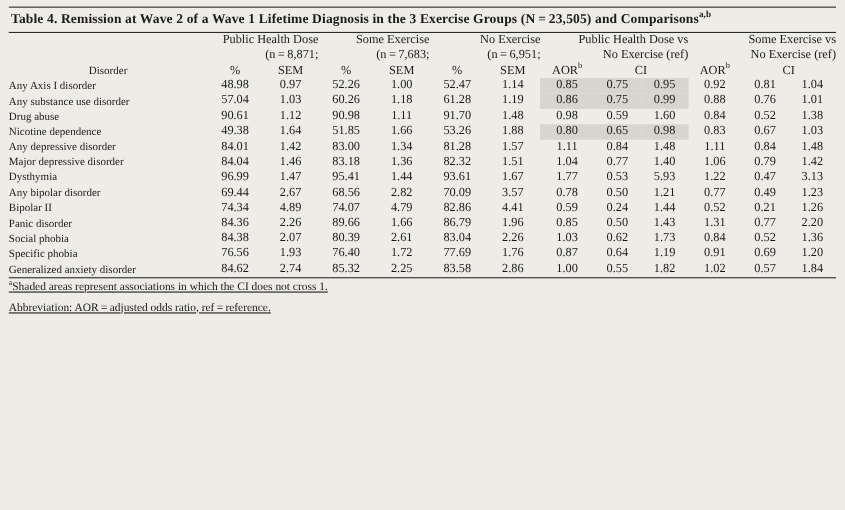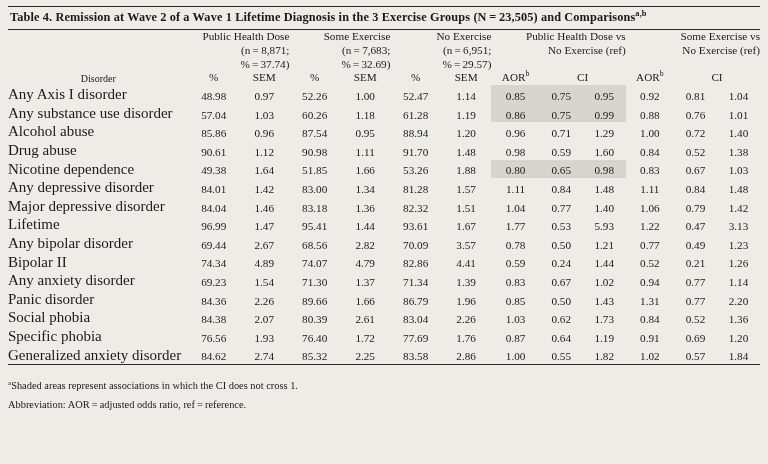--- a/index.html
+++ b/index.html
@@ -68,31 +68,32 @@
     padding-bottom: 1px;
   }
   td.num {
     text-align: center;
     font-size: 11.2px;
     padding: 0.55px 0;
     white-space: nowrap;
   }
   td.lbl {
     text-align: left;
-    font-size: 15px;
+    font-size: 10px;
     padding: 0.55px 0 0.55px 1px;
     white-space: nowrap;
   }
   .ind1 { padding-left: 11px; }
   .shade { background: #d8d5cf; }
   sup { font-size: 0.68em; vertical-align: super; line-height: 0; }
   .footnotes {
     font-size: 10.4px;
     line-height: 1.30;
-    margin-top: 14px;
+    margin-top: 2px;
+    text-decoration: underline;
   }
   .footnotes div { margin-bottom: 0.5px; }
 </style>
 </head>
 <body>
 
 <div class="page">
   <div class="rule-top"></div>
 
   <div class="title"><span>Table 4. Remission at Wave 2 of a Wave 1 Lifetime Diagnosis in the 3 Exercise Groups (N = 23,505) and Comparisons</span><sup>a,b</sup></div>
@@ -126,28 +127,20 @@
       </tr>
       <tr>
         <td></td>
         <td class="grp-head" colspan="2">(n = 8,871;</td>
         <td class="grp-head" colspan="2">(n = 7,683;</td>
         <td class="grp-head" colspan="2">(n = 6,951;</td>
         <td class="grp-head" colspan="3">No Exercise (ref)</td>
         <td class="grp-head" colspan="3">No Exercise (ref)</td>
       </tr>
       <tr>
-        <td></td>
-        <td class="grp-head" colspan="2">% = 37.74)</td>
-        <td class="grp-head" colspan="2">% = 32.69)</td>
-        <td class="grp-head" colspan="2">% = 29.57)</td>
-        <td class="grp-head" colspan="3"></td>
-        <td class="grp-head" colspan="3"></td>
-      </tr>
-      <tr>
         <td class="disorder-hdr">Disorder</td>
         <td class="colhdr">%</td>
         <td class="colhdr">SEM</td>
         <td class="colhdr">%</td>
         <td class="colhdr">SEM</td>
         <td class="colhdr">%</td>
         <td class="colhdr">SEM</td>
         <td class="colhdr"><span>AOR</span><sup>b</sup></td>
         <td class="colhdr" colspan="2">CI</td>
         <td class="colhdr"><span>AOR</span><sup>b</sup></td>
@@ -179,35 +172,20 @@
           <td class="num">61.28</td>
           <td class="num">1.19</td>
           <td class="num shade">0.86</td>
           <td class="num shade">0.75</td>
           <td class="num shade">0.99</td>
           <td class="num">0.88</td>
           <td class="num">0.76</td>
           <td class="num">1.01</td>
         </tr>
         <tr>
-          <td class="lbl ind1">Alcohol abuse</td>
-          <td class="num">85.86</td>
-          <td class="num">0.96</td>
-          <td class="num">87.54</td>
-          <td class="num">0.95</td>
-          <td class="num">88.94</td>
-          <td class="num">1.20</td>
-          <td class="num">0.96</td>
-          <td class="num">0.71</td>
-          <td class="num">1.29</td>
-          <td class="num">1.00</td>
-          <td class="num">0.72</td>
-          <td class="num">1.40</td>
-        </tr>
-        <tr>
           <td class="lbl ind1">Drug abuse</td>
           <td class="num">90.61</td>
           <td class="num">1.12</td>
           <td class="num">90.98</td>
           <td class="num">1.11</td>
           <td class="num">91.70</td>
           <td class="num">1.48</td>
           <td class="num">0.98</td>
           <td class="num">0.59</td>
           <td class="num">1.60</td>
@@ -254,21 +232,21 @@
           <td class="num">82.32</td>
           <td class="num">1.51</td>
           <td class="num">1.04</td>
           <td class="num">0.77</td>
           <td class="num">1.40</td>
           <td class="num">1.06</td>
           <td class="num">0.79</td>
           <td class="num">1.42</td>
         </tr>
         <tr>
-          <td class="lbl ind1">Lifetime</td>
+          <td class="lbl ind1">Dysthymia</td>
           <td class="num">96.99</td>
           <td class="num">1.47</td>
           <td class="num">95.41</td>
           <td class="num">1.44</td>
           <td class="num">93.61</td>
           <td class="num">1.67</td>
           <td class="num">1.77</td>
           <td class="num">0.53</td>
           <td class="num">5.93</td>
           <td class="num">1.22</td>
@@ -299,35 +277,20 @@
           <td class="num">82.86</td>
           <td class="num">4.41</td>
           <td class="num">0.59</td>
           <td class="num">0.24</td>
           <td class="num">1.44</td>
           <td class="num">0.52</td>
           <td class="num">0.21</td>
           <td class="num">1.26</td>
         </tr>
         <tr>
-          <td class="lbl">Any anxiety disorder</td>
-          <td class="num">69.23</td>
-          <td class="num">1.54</td>
-          <td class="num">71.30</td>
-          <td class="num">1.37</td>
-          <td class="num">71.34</td>
-          <td class="num">1.39</td>
-          <td class="num">0.83</td>
-          <td class="num">0.67</td>
-          <td class="num">1.02</td>
-          <td class="num">0.94</td>
-          <td class="num">0.77</td>
-          <td class="num">1.14</td>
-        </tr>
-        <tr>
           <td class="lbl ind1">Panic disorder</td>
           <td class="num">84.36</td>
           <td class="num">2.26</td>
           <td class="num">89.66</td>
           <td class="num">1.66</td>
           <td class="num">86.79</td>
           <td class="num">1.96</td>
           <td class="num">0.85</td>
           <td class="num">0.50</td>
           <td class="num">1.43</td>

